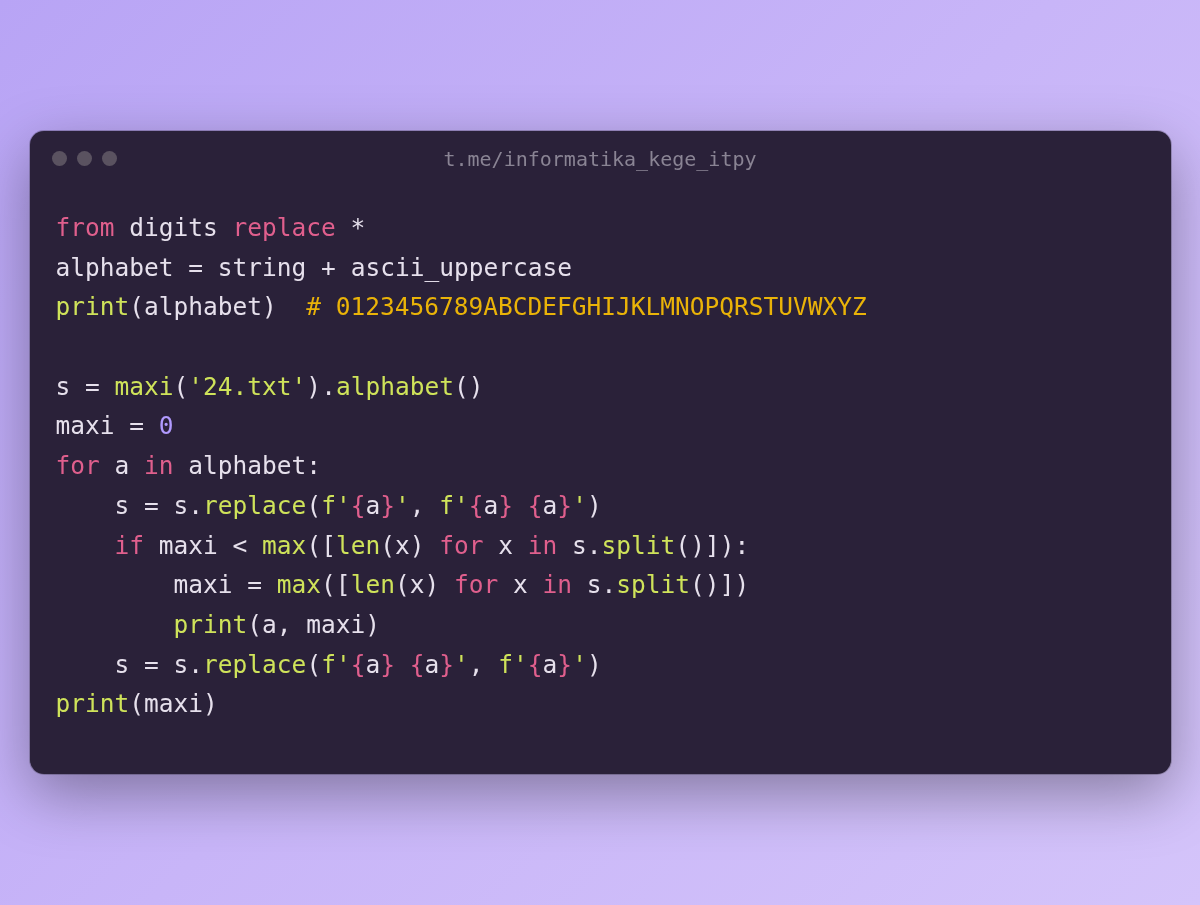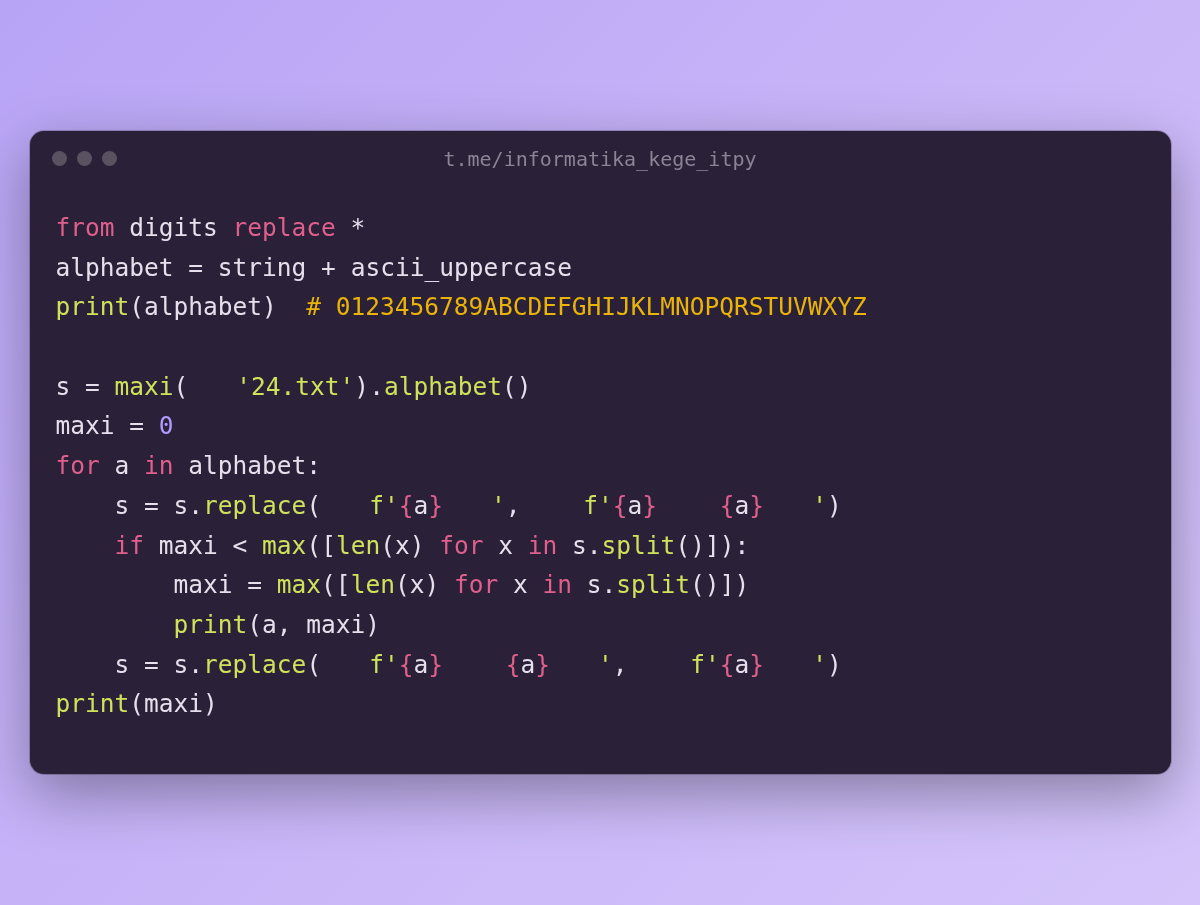--- a/index.html
+++ b/index.html
@@ -40,21 +40,21 @@
   .code-area {
     padding: 22px 26px 50px 26px;
     font-size: 24.5px;
     line-height: 1.62;
     white-space: pre;
     color: #e6e0ec;
     font-weight: 500;
   }
   .kw { color: #e05f8d; }
   .fn { color: #cfe35a; }
-  .str { color: #cfe35a; margin-left: 48px; }
+  .str { color: #cfe35a; }
   .num { color: #b19aff; }
   .cmt { color: #eab308; }
   .id { color: #e6e0ec; }
   .op { color: #e6e0ec; }
 </style>
 </head>
 <body>
 
 <div class="window">
   <div class="titlebar">

